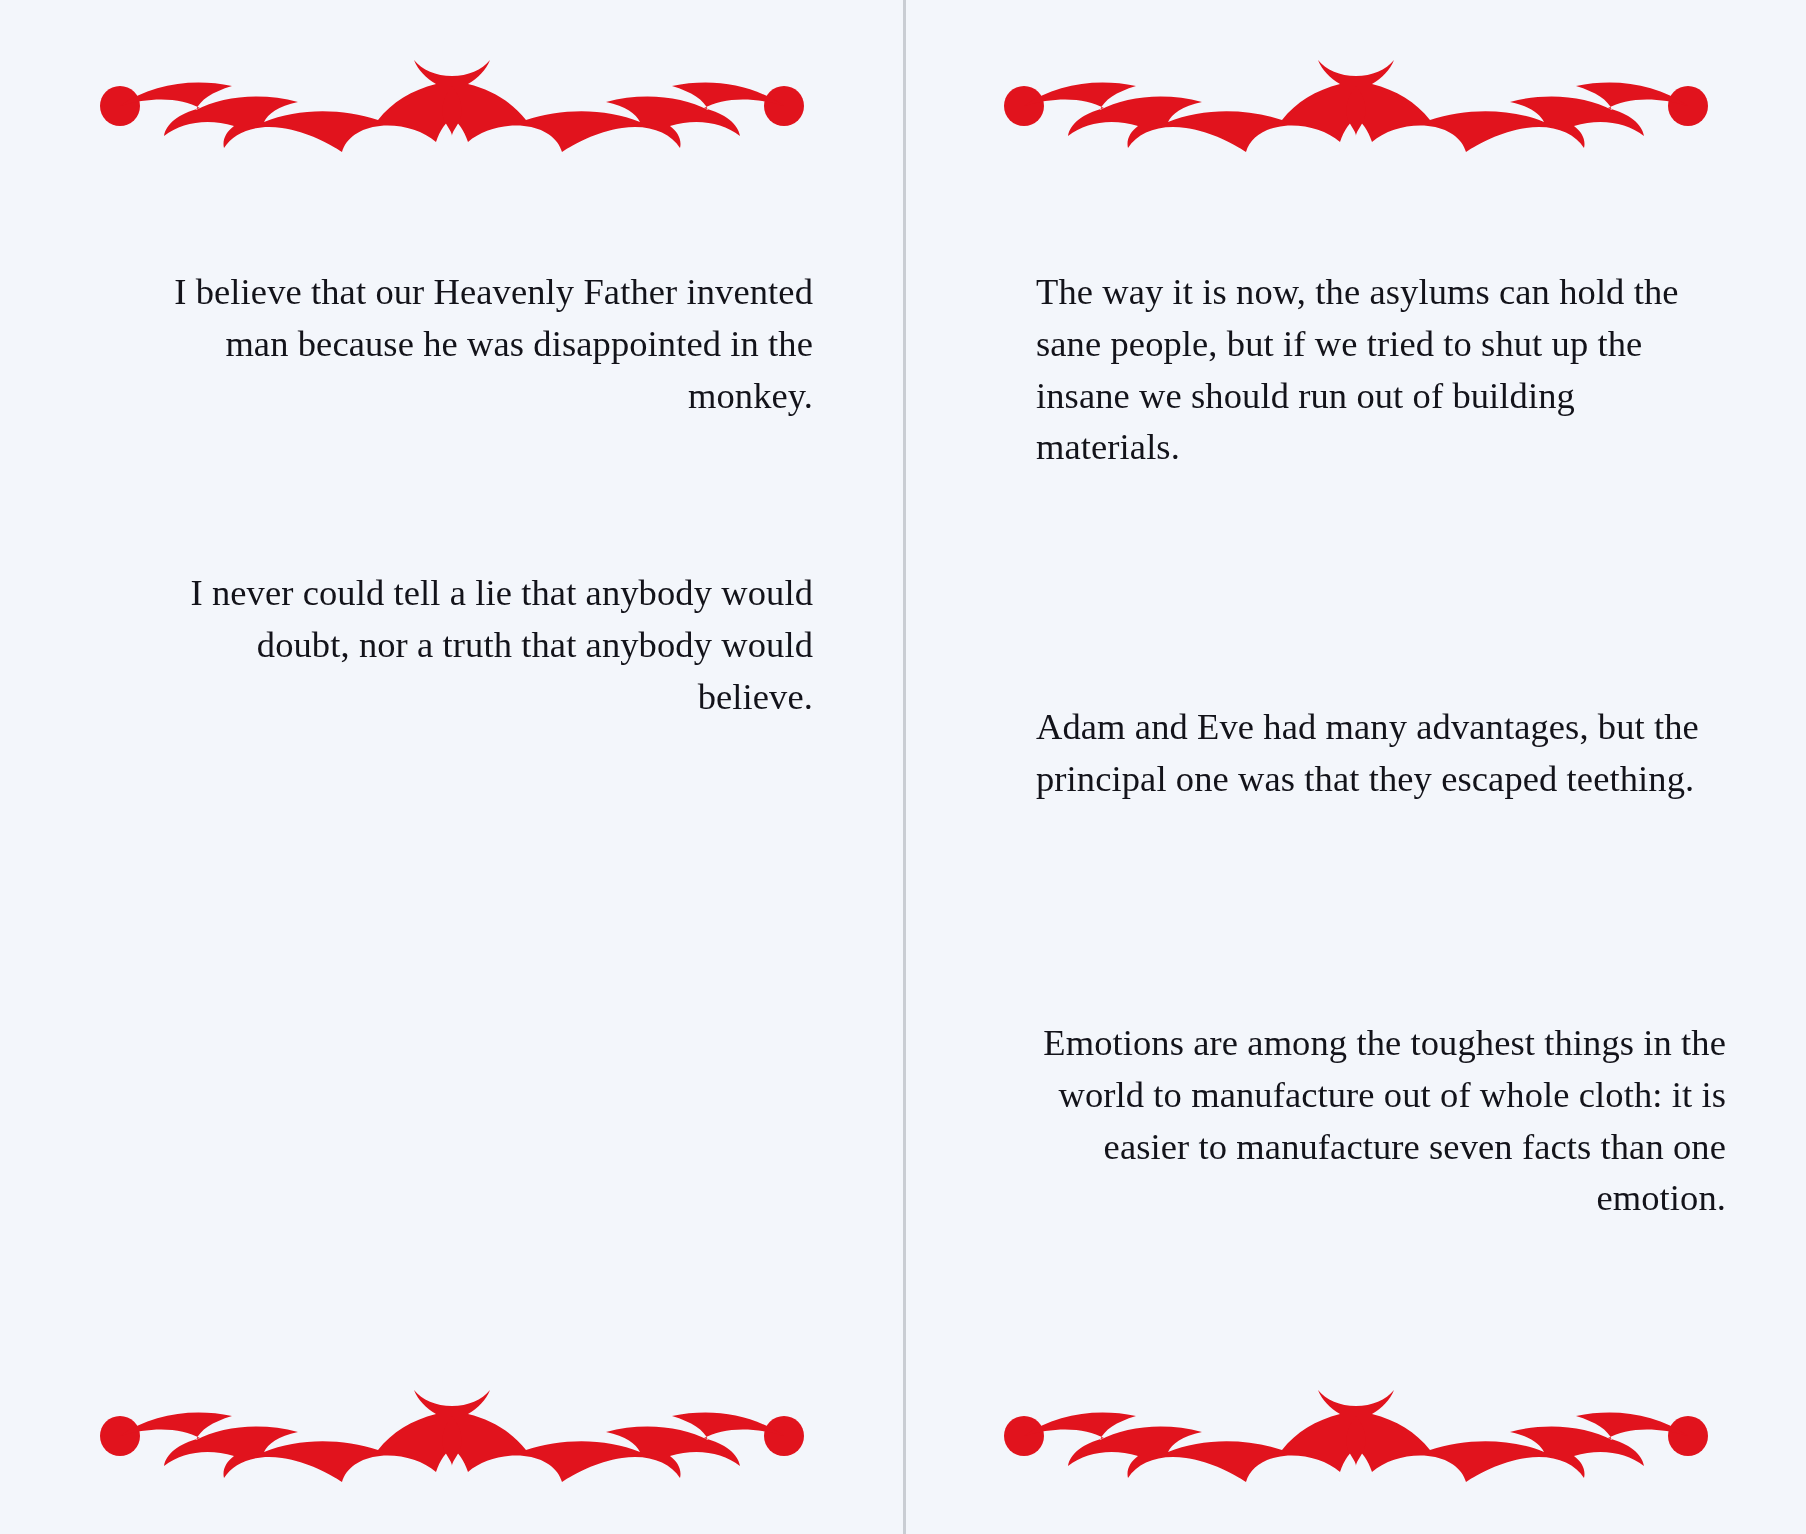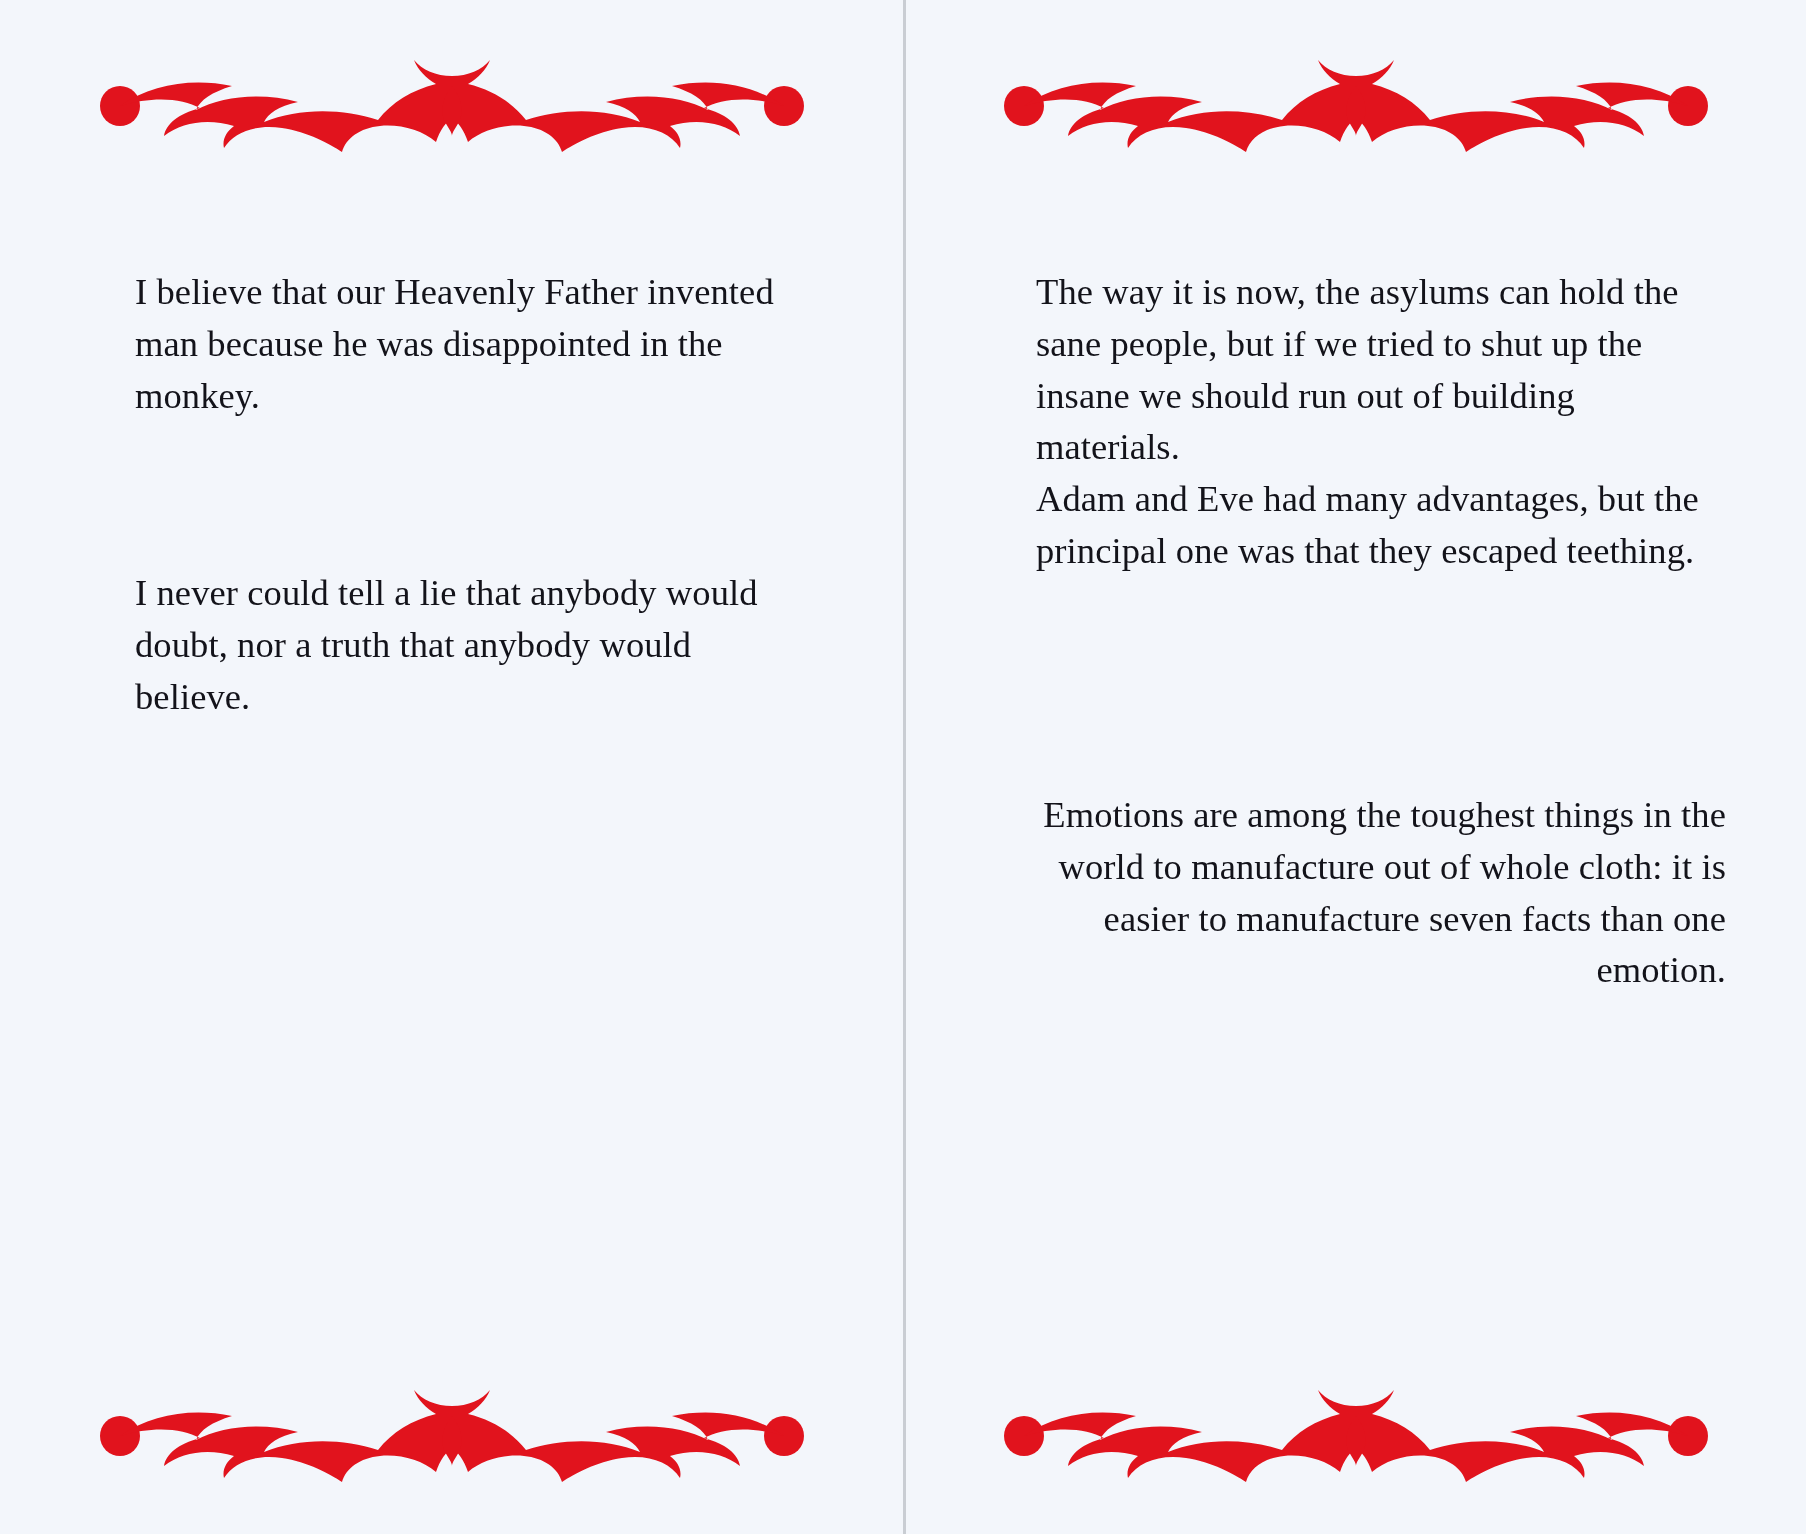--- a/index.html
+++ b/index.html
@@ -37,21 +37,21 @@
   .page-right {
     width: 900px;
     background: #f3f6fb;
   }
   .page-left .content,
   .page-right .content {
     flex: 1 1 auto;
     width: 100%;
     box-sizing: border-box;
   }
-  .page-left .content { padding: 0 90px 0 135px; }
+  .page-left .content { padding: 0 90px 0 135px; text-align: right; }
   .page-right .content { padding: 0 80px 0 130px; }
 
   .ornament {
     width: 720px;
     height: 100px;
     flex: 0 0 auto;
     display: block;
   }
   .ornament.top { margin-top: 56px; margin-bottom: 70px; }
   .ornament.bottom { margin-top: 10px; margin-bottom: 48px; }
@@ -61,21 +61,21 @@
     color: #13131a;
     font-size: 36.5px;
     line-height: 1.42;
     letter-spacing: 0.1px;
     margin: 0;
   }
   .quote-left-1 { margin-top: 40px; }
   .quote-left-2 { margin-top: 140px; }
   .quote-left-3 { margin-top: 146px; }
   .quote-right-1 { margin-top: 40px; }
-  .quote-right-2 { }
+  .quote-right-2 { margin-top: 228px; }
   .quote-right-3 { margin-top: 212px; text-align: right; }
 </style>
 </head>
 <body>
 
 <div class="spread">
 
   <div class="page page-left">
 
     <svg class="ornament top" viewBox="0 0 720 100" aria-hidden="true">

